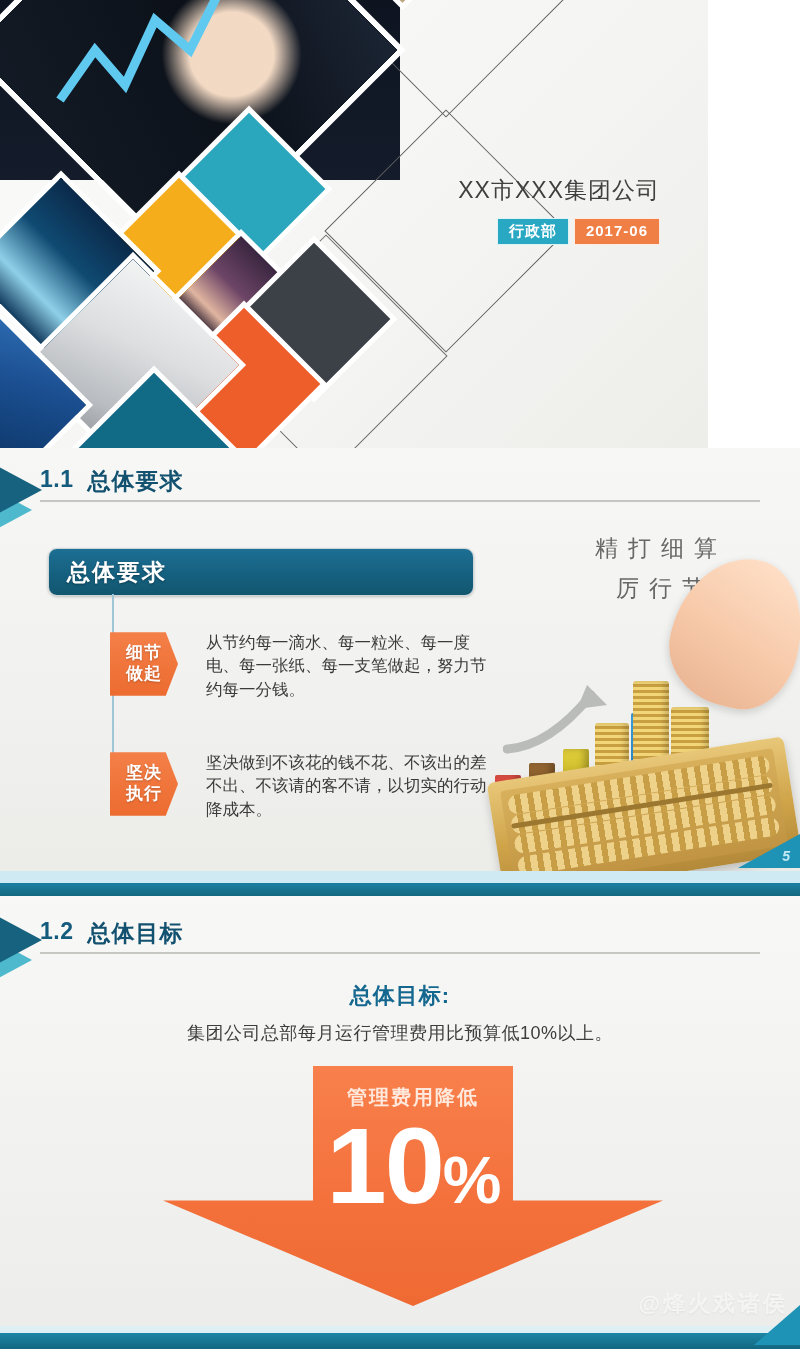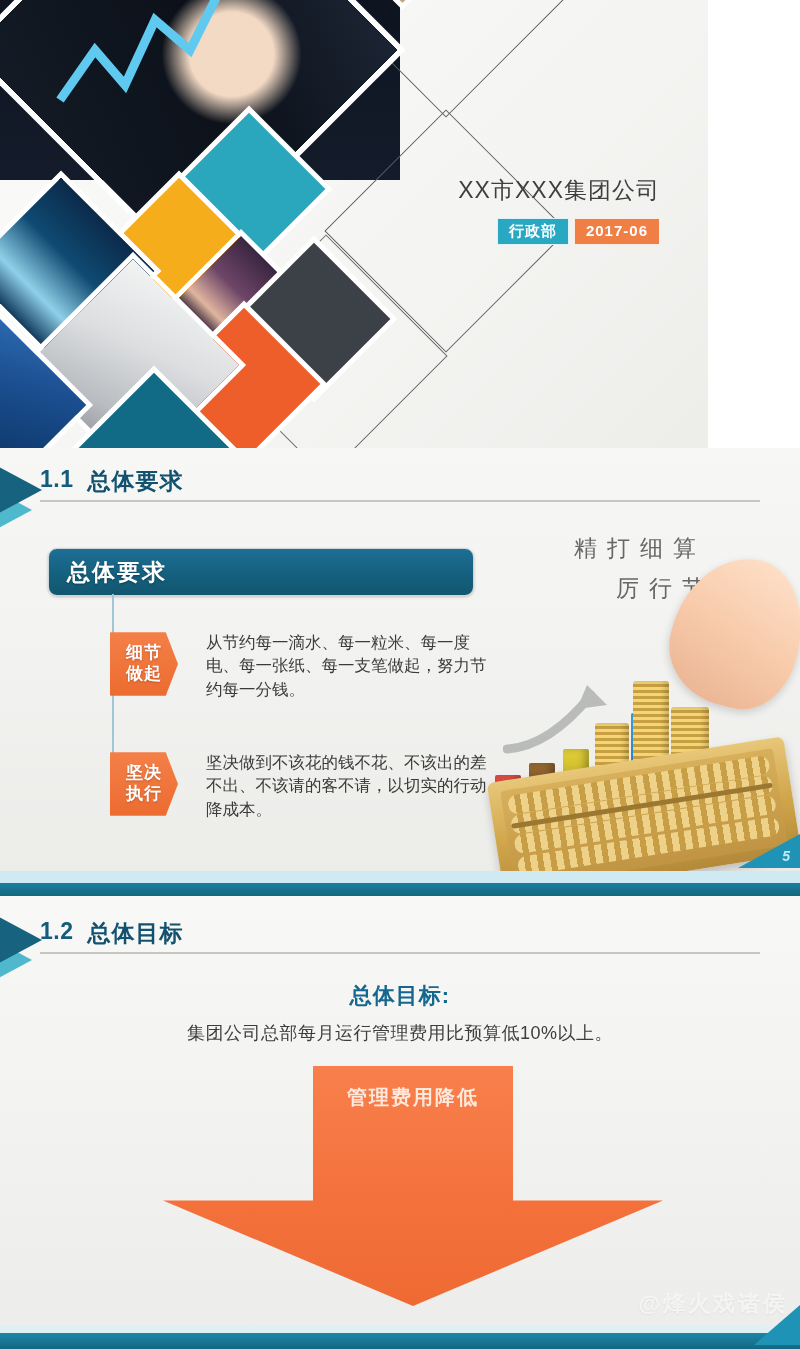--- a/index.html
+++ b/index.html
@@ -82,21 +82,21 @@
     background:linear-gradient(180deg,#f4814a 0%,#ec6a2e 100%);
     clip-path:polygon(0 6%,82% 6%,100% 50%,82% 94%,0 94%);
     border-radius:6px 0 0 6px;display:flex;flex-direction:column;align-items:center;
     justify-content:center;}
   .tag b{color:#fff;font-size:17px;font-weight:800;line-height:1.22;letter-spacing:1px;
     text-shadow:0 1px 2px rgba(0,0,0,.22);}
   .item-text{margin-left:28px;font-size:16.5px;line-height:1.42;color:#3b3b3b;width:282px;
     padding-top:3px;}
 
   .slogan{position:absolute;right:52px;top:80px;color:#676767;font-size:23px;
-    letter-spacing:10px;line-height:1.75;font-weight:500;text-align:left;}
+    letter-spacing:10px;line-height:1.75;font-weight:500;text-align:center;}
   .slogan .l2{padding-left:42px;}
 
   
   .illus{position:absolute;left:485px;top:175px;width:310px;height:250px;}
   .coin-stack{position:absolute;bottom:96px;border-radius:3px;
     background:repeating-linear-gradient(180deg,#f3d678 0 3px,#c9a041 3px 6px);
     box-shadow:inset -4px 0 6px rgba(0,0,0,.18);}
   .bar{position:absolute;bottom:78px;border-radius:2px;
     box-shadow:inset -5px 0 7px rgba(0,0,0,.25);}
   .grow-arrow{position:absolute;left:18px;bottom:118px;width:118px;height:72px;}
@@ -287,20 +287,23 @@
       <span class="sec-name">总体目标</span>
     </div>
     <div class="sec-rule" style="top:56px"></div>
 
     <div class="goal-title">总体目标:</div>
     <div class="goal-body">集团公司总部每月运行管理费用比预算低10%以上。</div>
 
     <div class="arrow-wrap">
       <div class="arrow-shape"></div>
       <div class="arrow-label">管理费用降低</div>
+      <div class="arrow-num">
+        <span class="n">10</span><span class="p">%</span>
+      </div>
     </div>
 
     <div class="watermark">@烽火戏诸侯</div>
     <div class="footlight"></div>
     <div class="footbar"></div>
     <div class="footcorner">
       <div class="tri"></div>
     </div>
   </div>
 

